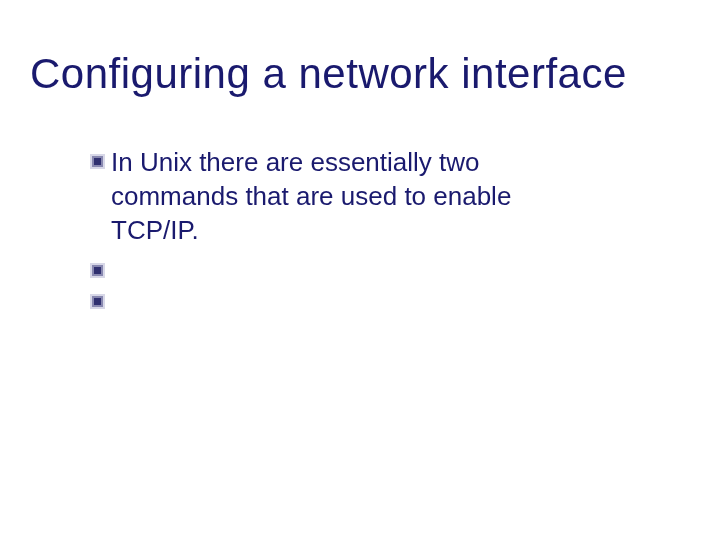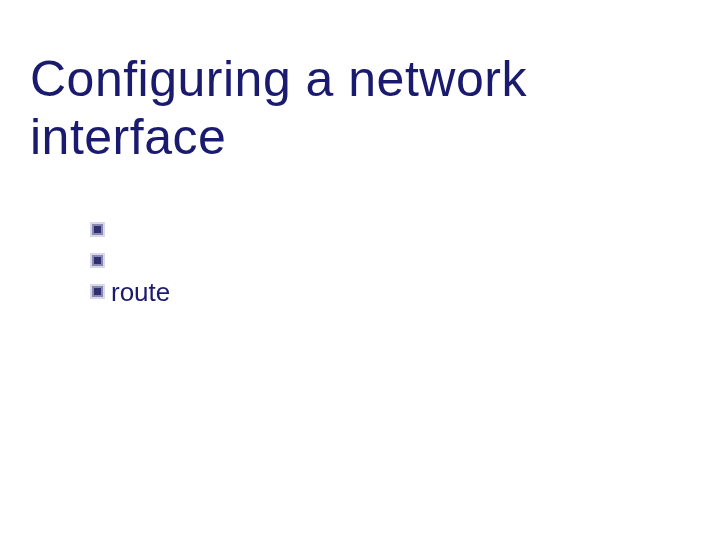--- a/index.html
+++ b/index.html
@@ -13,21 +13,21 @@
       background: #ffffff;
       font-family: Verdana, Geneva, sans-serif;
       overflow: hidden;
     }
     .slide {
       width: 100%;
       height: 100%;
       padding: 50px 30px 30px 30px;
     }
     .title {
-      font-size: 50px;
+      font-size: 42px;
       color: #1a1a6e;
       font-weight: normal;
       margin-bottom: 48px;
       letter-spacing: 0.5px;
     }
     .content {
       padding-left: 60px;
     }
     .bullet-item {
       display: flex;
@@ -57,37 +57,37 @@
   <div class="content">
 
     <div class="bullet-item">
       <span class="bullet-icon">
         <svg width="15" height="15" viewBox="0 0 15 15">
           <rect x="0" y="0" width="15" height="15" fill="#d8d8e8"></rect>
           <rect x="2" y="2" width="11" height="11" fill="#8888b0"></rect>
           <rect x="4" y="4" width="7" height="7" fill="#303070"></rect>
         </svg>
       </span>
+      <span class="bullet-text">In Unix there are essentially two commands that are used to enable TCP/IP.</span>
     </div>
 
     <div class="bullet-item">
       <span class="bullet-icon">
         <svg width="15" height="15" viewBox="0 0 15 15">
           <rect x="0" y="0" width="15" height="15" fill="#d8d8e8"></rect>
           <rect x="2" y="2" width="11" height="11" fill="#8888b0"></rect>
           <rect x="4" y="4" width="7" height="7" fill="#303070"></rect>
         </svg>
       </span>
     </div>
 
     <div class="bullet-item">
       <span class="bullet-icon">
         <svg width="15" height="15" viewBox="0 0 15 15">
           <rect x="0" y="0" width="15" height="15" fill="#d8d8e8"></rect>
           <rect x="2" y="2" width="11" height="11" fill="#8888b0"></rect>
           <rect x="4" y="4" width="7" height="7" fill="#303070"></rect>
         </svg>
       </span>
-      <span class="bullet-text">route</span>
     </div>
 
   </div>
 </div>
 
 </body></html>

